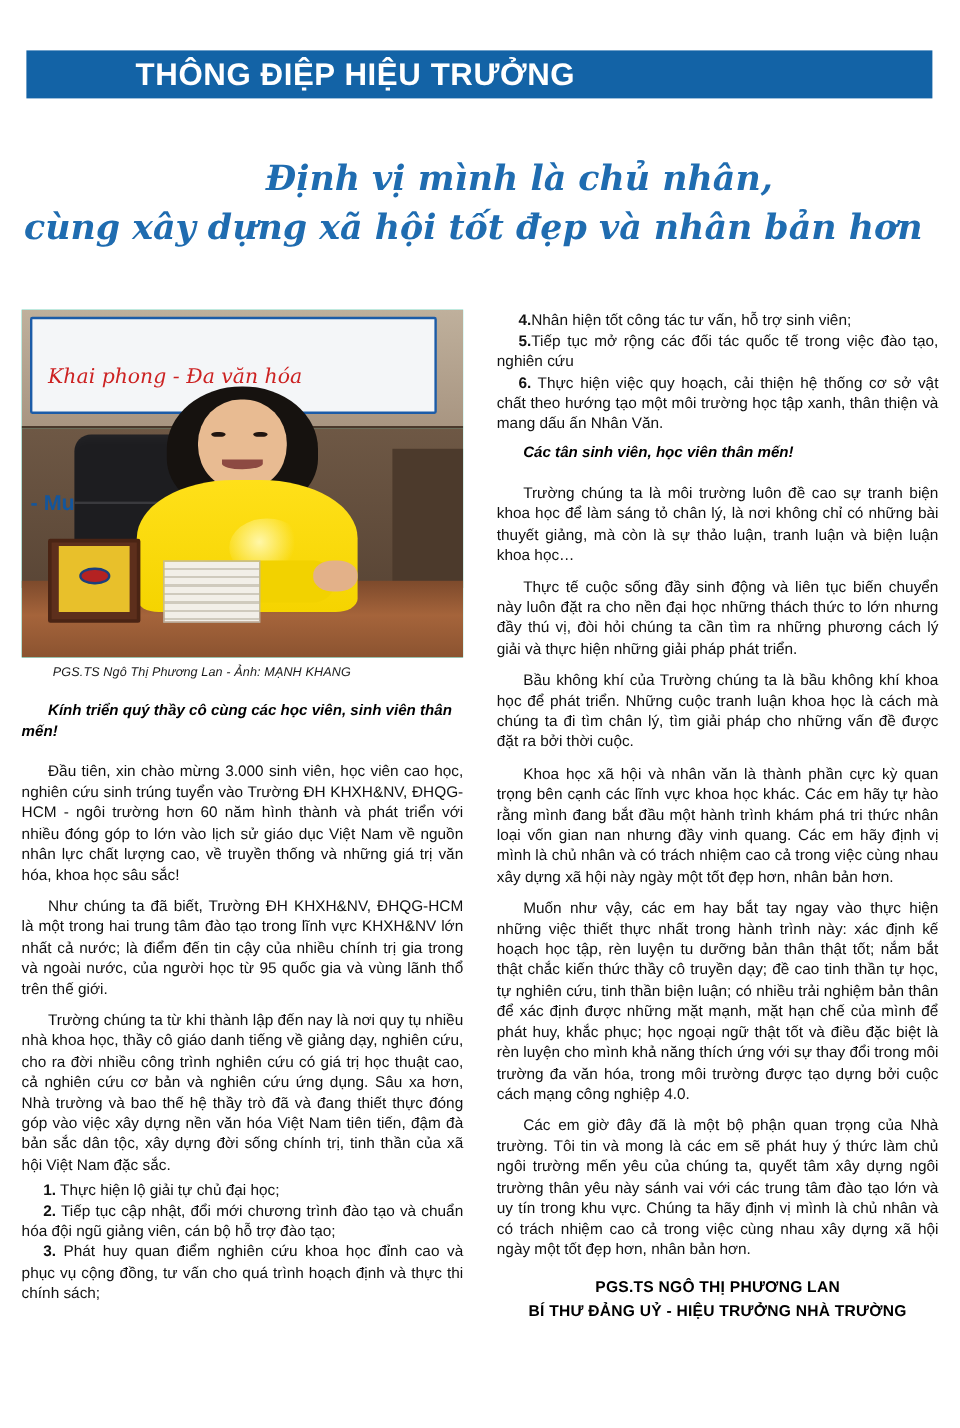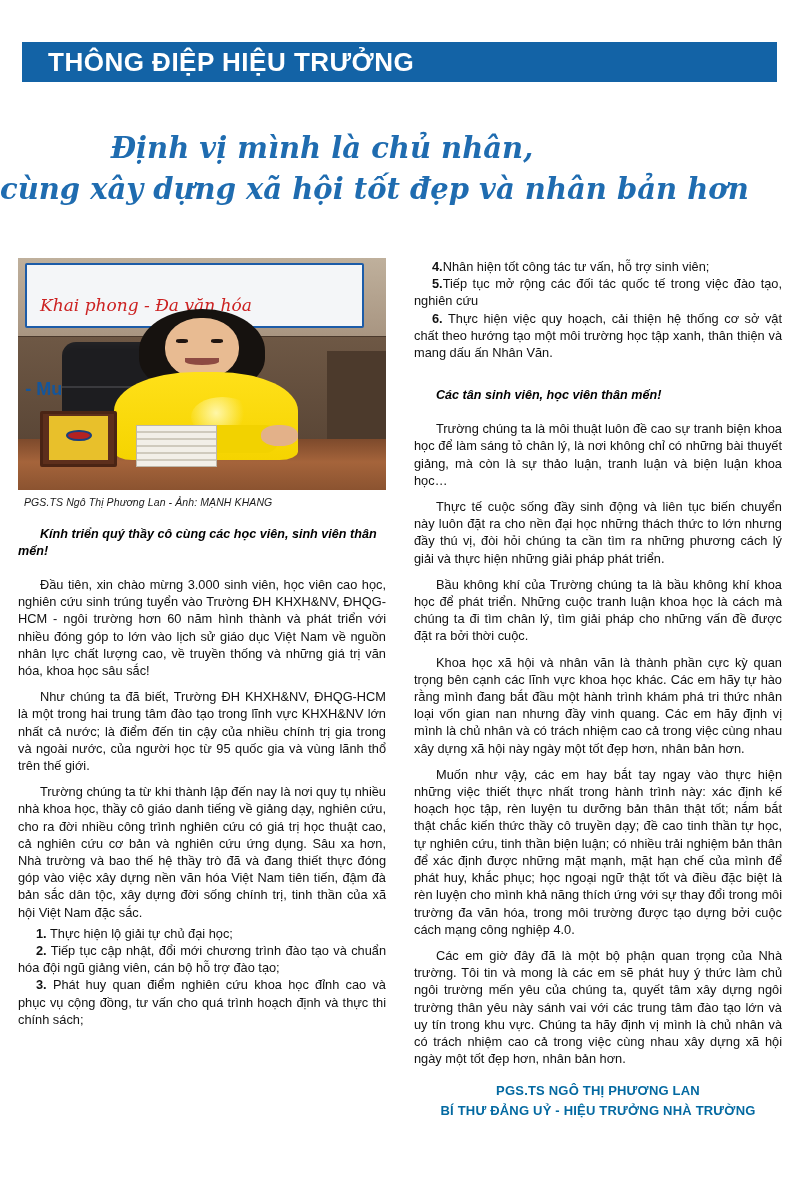--- a/index.html
+++ b/index.html
@@ -24,43 +24,43 @@
     width: 755px;
     height: 40px;
     background: #1363a6;
   }
   #header-bar-title {
     color: #ffffff;
     font-size: 26px;
     font-weight: bold;
     letter-spacing: 0.5px;
     line-height: 40px;
-    padding-left: 26px;
+    padding-left: 91px;
     white-space: nowrap;
   }
 
   
   #headline {
     position: absolute;
     left: 0;
     top: 128px;
     width: 644px;
-    text-align: center;
+    text-align: right;
     color: #1f6cb0;
   }
   #headline .hl-line {
     display: block;
     font-family: "DejaVu Serif", serif;
     font-style: italic;
     font-weight: bold;
     color: #1f6cb0;
     white-space: nowrap;
   }
   #headline .hl-1 { font-size: 29px; line-height: 40px; }
-  #headline .hl-2 { font-size: 29px; line-height: 42px; }
+  #headline .hl-2 { font-size: 29px; line-height: 42px; margin-left: 20px; }
 
   
   #content {
     position: absolute;
     left: 0;
     top: 258px;
     width: 800px;
     height: 932px;
   }
   .col {
@@ -68,21 +68,21 @@
     top: 0;
     width: 368px;
   }
   #col-left  { left: 18px; }
   #col-right { left: 414px; }
 
   
   #photo-figure { width: 368px; margin: 0; }
   #photo {
     width: 368px;
-    height: 232px;
+    height: 290px;
     position: relative;
     overflow: hidden;
     background: #5eead4;
   }
   
   .wall-top {
     position: absolute; left: 0; top: 0; width: 100%; height: 34%;
     background: linear-gradient(180deg,#bfb09c 0%,#a89581 100%);
   }
   .wall-bottom {
@@ -186,34 +186,35 @@
     background: #4c3a2c;
   }
 
   #photo-caption {
     font-family: "Liberation Sans", sans-serif;
     font-style: italic;
     font-size: 10.5px;
     color: #1a1a1a;
     padding: 6px 0 0 6px;
     letter-spacing: 0.1px;
+    margin-left: 20px;
   }
 
   
   .subhead {
     font-size: 12.6px;
     font-weight: bold;
     font-style: italic;
     line-height: 17px;
     color: #000;
     text-indent: 22px;
     margin: 18px 0 0 0;
     text-align: left;
   }
-  .subhead.tight { margin-top: 26px; }
+  .subhead.tight { margin-top: 8px; }
   p.para {
     font-size: 12.8px;
     line-height: 17.2px;
     color: #111;
     margin: 9px 0 0 0;
     text-align: justify;
     text-indent: 22px;
     hyphens: none;
   }
   p.para.first { margin-top: 16px; }
@@ -231,21 +232,21 @@
   
   #signature {
     margin-top: 14px;
     text-align: center;
   }
   #signature .sig-line {
     display: block;
     font-size: 13px;
     font-weight: bold;
     line-height: 20px;
-    color: #0369a1;
+    color: #000000;
     letter-spacing: 0.2px;
   }
 </style>
 </head>
 <body>
 
 <div id="header-bar">
   <div id="header-bar-title">THÔNG ĐIỆP HIỆU TRƯỞNG</div>
 </div>
 
@@ -317,21 +318,21 @@
     <p class="item">
       <b>5.</b><span>Tiếp tục mở rộng các đối tác quốc tế trong việc đào tạo, nghiên cứu</span>
     </p>
     <p class="item">
       <b>6.</b>
       <span>Thực hiện việc quy hoạch, cải thiện hệ thống cơ sở vật chất theo hướng tạo một môi trường học tập xanh, thân thiện và mang dấu ấn Nhân Văn.</span>
     </p>
 
     <p class="subhead tight">Các tân sinh viên, học viên thân mến!</p>
 
-    <p class="para first">Trường chúng ta là môi thuật luôn đề cao sự tranh biện khoa học để làm sáng tỏ chân lý, là nơi không chỉ có những bài thuyết giảng, mà còn là sự thảo luận, tranh luận và biện luận khoa học…</p>
+    <p class="para first">Trường chúng ta là môi trường luôn đề cao sự tranh biện khoa học để làm sáng tỏ chân lý, là nơi không chỉ có những bài thuyết giảng, mà còn là sự thảo luận, tranh luận và biện luận khoa học…</p>
     <p class="para">Thực tế cuộc sống đầy sinh động và liên tục biến chuyển này luôn đặt ra cho nền đại học những thách thức to lớn nhưng đầy thú vị, đòi hỏi chúng ta cần tìm ra những phương cách lý giải và thực hiện những giải pháp phát triển.</p>
     <p class="para">Bầu không khí của Trường chúng ta là bầu không khí khoa học để phát triển. Những cuộc tranh luận khoa học là cách mà chúng ta đi tìm chân lý, tìm giải pháp cho những vấn đề được đặt ra bởi thời cuộc.</p>
     <p class="para">Khoa học xã hội và nhân văn là thành phần cực kỳ quan trọng bên cạnh các lĩnh vực khoa học khác. Các em hãy tự hào rằng mình đang bắt đầu một hành trình khám phá tri thức nhân loại vốn gian nan nhưng đầy vinh quang. Các em hãy định vị mình là chủ nhân và có trách nhiệm cao cả trong việc cùng nhau xây dựng xã hội này ngày một tốt đẹp hơn, nhân bản hơn.</p>
     <p class="para">Muốn như vậy, các em hay bắt tay ngay vào thực hiện những việc thiết thực nhất trong hành trình này: xác định kế hoạch học tập, rèn luyện tu dưỡng bản thân thật tốt; nắm bắt thật chắc kiến thức thầy cô truyền dạy; đề cao tinh thần tự học, tự nghiên cứu, tinh thần biện luận; có nhiều trải nghiệm bản thân để xác định được những mặt mạnh, mặt hạn chế của mình để phát huy, khắc phục; học ngoại ngữ thật tốt và điều đặc biệt là rèn luyện cho mình khả năng thích ứng với sự thay đổi trong môi trường đa văn hóa, trong môi trường được tạo dựng bởi cuộc cách mạng công nghiệp 4.0.</p>
     <p class="para">Các em giờ đây đã là một bộ phận quan trọng của Nhà trường. Tôi tin và mong là các em sẽ phát huy ý thức làm chủ ngôi trường mến yêu của chúng ta, quyết tâm xây dựng ngôi trường thân yêu này sánh vai với các trung tâm đào tạo lớn và uy tín trong khu vực. Chúng ta hãy định vị mình là chủ nhân và có trách nhiệm cao cả trong việc cùng nhau xây dựng xã hội ngày một tốt đẹp hơn, nhân bản hơn.</p>
 
     <div id="signature">
       <span class="sig-line">PGS.TS NGÔ THỊ PHƯƠNG LAN</span>
       <span class="sig-line">BÍ THƯ ĐẢNG UỶ - HIỆU TRƯỞNG NHÀ TRƯỜNG</span>
     </div>

